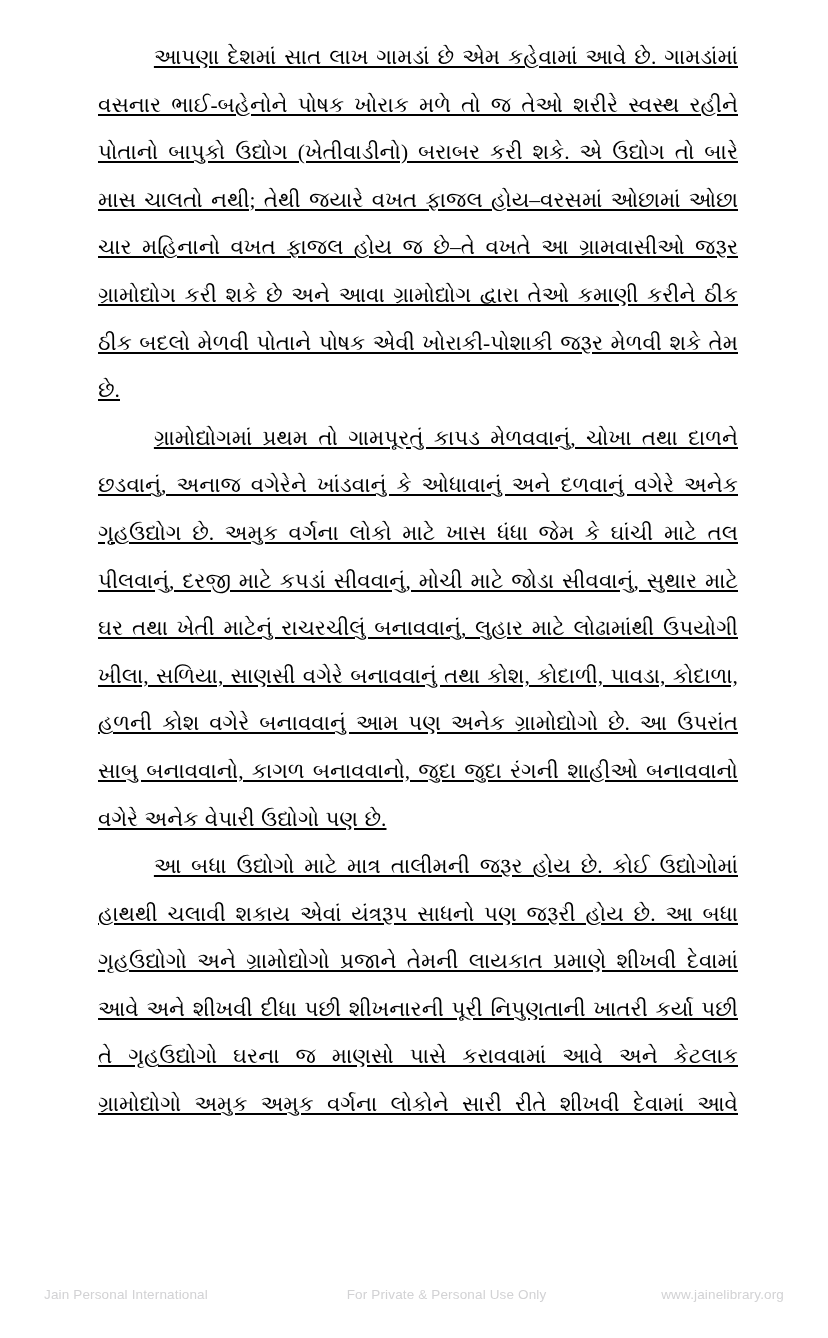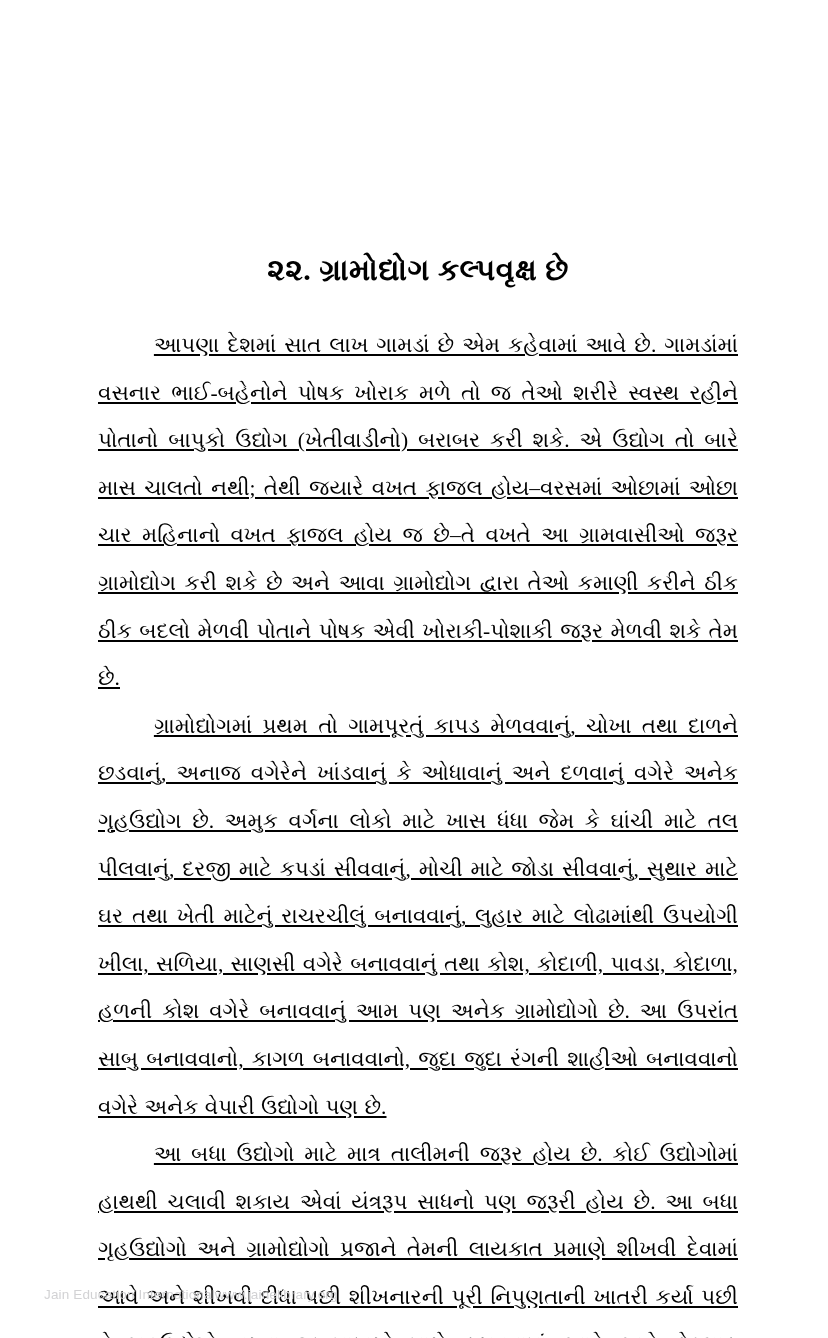--- a/index.html
+++ b/index.html
@@ -82,31 +82,31 @@
   .footer-center { flex: 1 1 auto; text-align: center; padding-left: 24px; }
   .footer-right  { flex: 0 0 auto; }
 </style>
 </head>
 <body>
 
 <div class="page">
 
   <div class="content">
 
-    <h1 class="chapter-title">૨૨. ગ્રામોદ્યોગ કલ્પવૃક્ષ છે</h1>
 
     <div class="body-copy">
 
       <p class="para"><span class="indent"></span><span>આપણા દેશમાં સાત લાખ ગામડાં છે એમ કહેવામાં આવે છે. ગામડાંમાં વસનાર ભાઈ-બહેનોને પોષક ખોરાક મળે તો જ તેઓ શરીરે સ્વસ્થ રહીને પોતાનો બાપુકો ઉદ્યોગ (ખેતીવાડીનો) બરાબર કરી શકે. એ ઉદ્યોગ તો બારે માસ ચાલતો નથી; તેથી જયારે વખત ફાજલ હોય–વરસમાં ઓછામાં ઓછા ચાર મહિનાનો વખત ફાજલ હોય જ છે–તે વખતે આ ગ્રામવાસીઓ જરૂર ગ્રામોદ્યોગ કરી શકે છે અને આવા ગ્રામોદ્યોગ દ્વારા તેઓ કમાણી કરીને ઠીક ઠીક બદલો મેળવી પોતાને પોષક એવી ખોરાકી-પોશાકી જરૂર મેળવી શકે તેમ છે.</span></p>
 
       <p class="para"><span class="indent"></span><span>ગ્રામોદ્યોગમાં પ્રથમ તો ગામપૂરતું કાપડ મેળવવાનું, ચોખા તથા દાળને છડવાનું, અનાજ વગેરેને ખાંડવાનું કે ઓધાવાનું અને દળવાનું વગેરે અનેક ગૃહઉદ્યોગ છે. અમુક વર્ગના લોકો માટે ખાસ ધંધા જેમ કે ઘાંચી માટે તલ પીલવાનું, દરજી માટે કપડાં સીવવાનું, મોચી માટે જોડા સીવવાનું, સુથાર માટે ઘર તથા ખેતી માટેનું રાચરચીલું બનાવવાનું, લુહાર માટે લોઢામાંથી ઉપયોગી ખીલા, સળિયા, સાણસી વગેરે બનાવવાનું તથા કોશ, કોદાળી, પાવડા, કોદાળા, હળની કોશ વગેરે બનાવવાનું આમ પણ અનેક ગ્રામોદ્યોગો છે. આ ઉપરાંત સાબુ બનાવવાનો, કાગળ બનાવવાનો, જુદા જુદા રંગની શાહીઓ બનાવવાનો વગેરે અનેક વેપારી ઉદ્યોગો પણ છે.</span></p>
 
       <p class="para last"><span class="indent"></span><span>આ બધા ઉદ્યોગો માટે માત્ર તાલીમની જરૂર હોય છે. કોઈ ઉદ્યોગોમાં હાથથી ચલાવી શકાય એવાં યંત્રરૂપ સાધનો પણ જરૂરી હોય છે. આ બધા ગૃહઉદ્યોગો અને ગ્રામોદ્યોગો પ્રજાને તેમની લાયકાત પ્રમાણે શીખવી દેવામાં આવે અને શીખવી દીધા પછી શીખનારની પૂરી નિપુણતાની ખાતરી કર્યા પછી તે ગૃહઉદ્યોગો ઘરના જ માણસો પાસે કરાવવામાં આવે અને કેટલાક ગ્રામોદ્યોગો અમુક અમુક વર્ગના લોકોને સારી રીતે શીખવી દેવામાં આવે</span></p>
 
     </div>
   </div>
 
   <div class="footer">
-    <div class="footer-item footer-left">Jain Education International</div>
+    <div class="footer-item footer-left">Jain Personal International</div>
+    <div class="footer-item footer-center">For Private &amp; Personal Use Only</div>
     <div class="footer-item footer-right">www.jainelibrary.org</div>
   </div>
 
 </div>
 
 </body></html>

